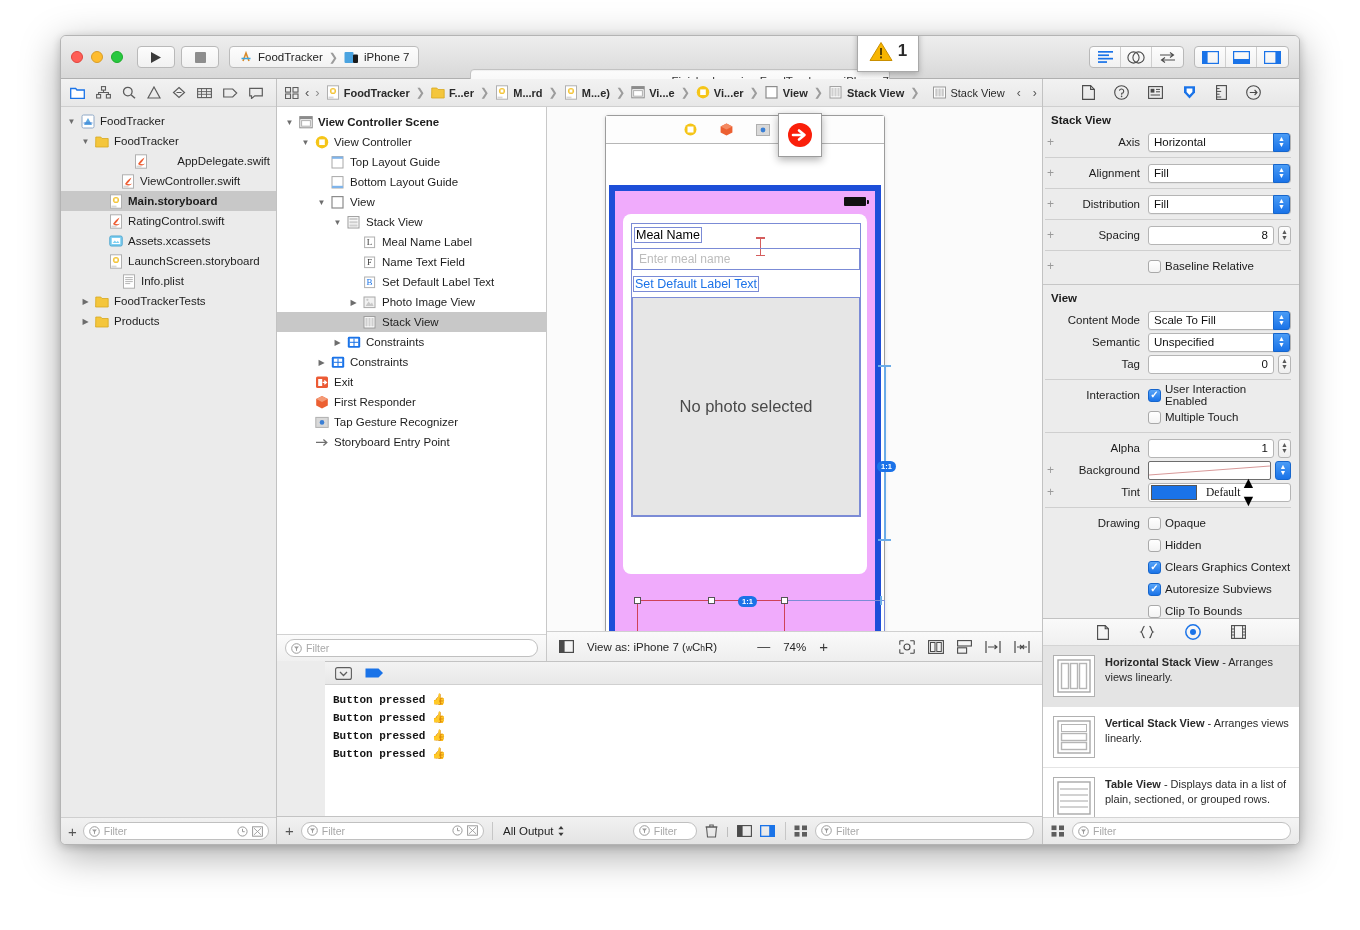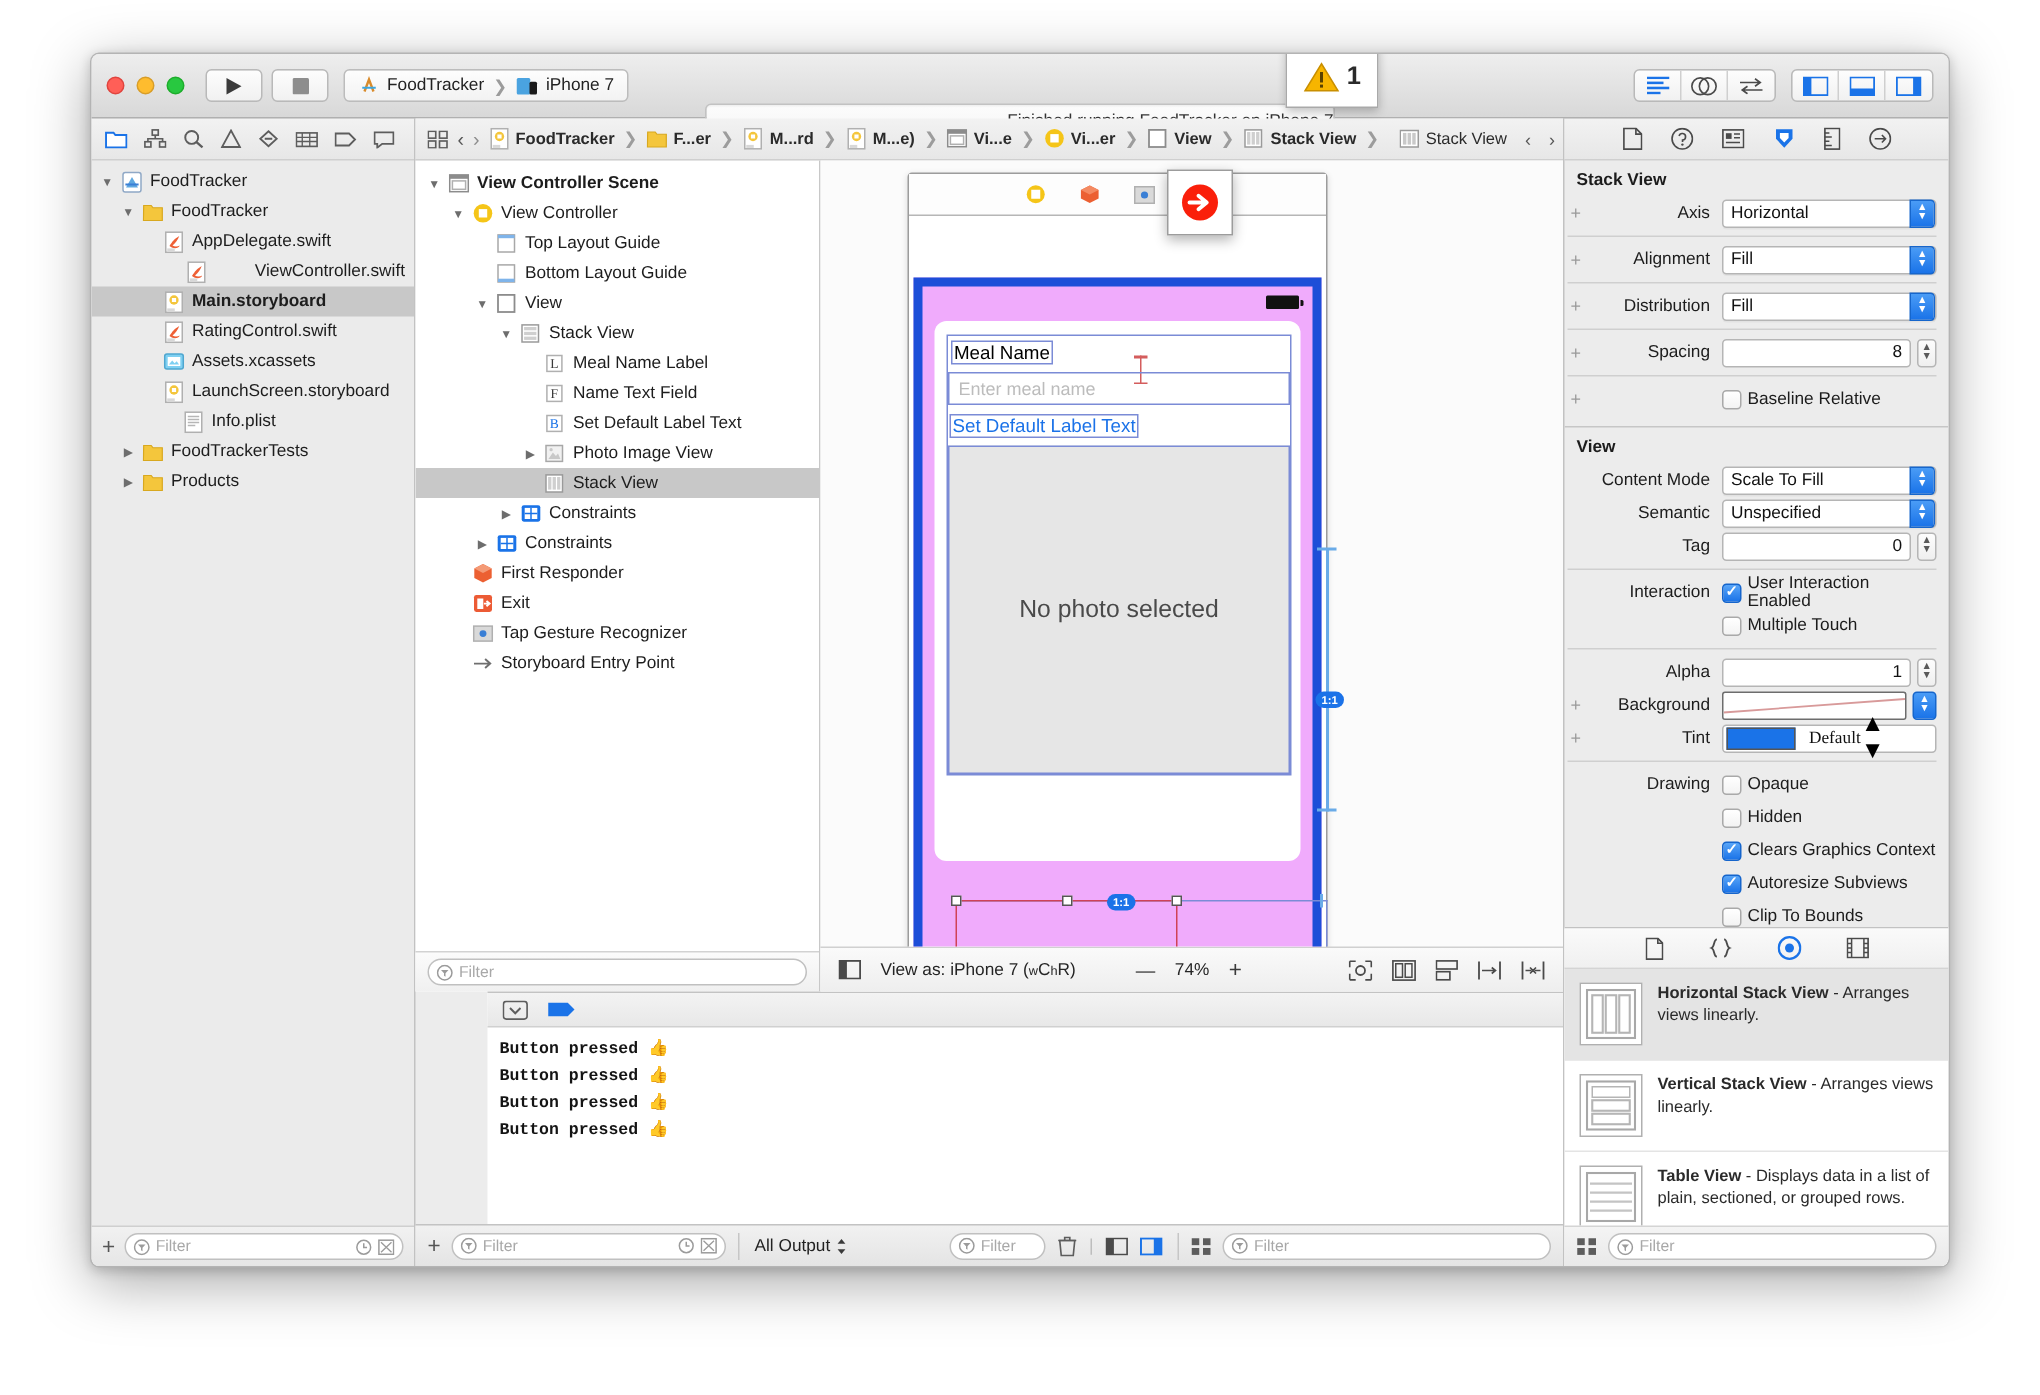--- a/index.html
+++ b/index.html
@@ -542,30 +542,30 @@
             </svg>
             <span style="font-weight:400">FoodTracker</span>
           </div>
           <div class="trow" style="padding-left: 20px;">
             <span class="tri">▼</span>
             <svg class="fileicon" width="14" height="15" viewBox="0 0 14 15">
               <path d="M0.8 3 h5 l1.2 1.5 h6.2 v8.5 h-12.6 z" fill="#f4c63c" stroke="#d8a81f" stroke-width="0.8"></path>
             </svg>
             <span style="font-weight:400">FoodTracker</span>
           </div>
-          <div class="trow" style="padding-left: 34px;">
+          <div class="trow" style="padding-left: 34px; justify-content: space-between;">
             <span class="tri none"></span>
             <svg class="fileicon" width="14" height="15" viewBox="0 0 14 15">
               <rect x="1.5" y="0.8" width="11" height="13.4" fill="#fff" stroke="#b0b0b0"></rect>
               <path d="M4 10 C6 7 7 5.5 10.5 3.4 C9.6 6 8 8 6 9.6 C7.5 10.6 9.5 10.4 10.8 9.6 C10 11.6 7 12.4 4 10 Z" fill="#ee6036"></path>
               <rect x="2.5" y="11.6" width="5" height="2" fill="#d8d8d8"></rect>
             </svg>
             <span style="font-weight:400">AppDelegate.swift</span>
           </div>
-          <div class="trow" style="padding-left: 22px; justify-content: space-between;">
+          <div class="trow" style="padding-left: 46px;">
             <span class="tri none"></span>
             <svg class="fileicon" width="14" height="15" viewBox="0 0 14 15">
               <rect x="1.5" y="0.8" width="11" height="13.4" fill="#fff" stroke="#b0b0b0"></rect>
               <path d="M4 10 C6 7 7 5.5 10.5 3.4 C9.6 6 8 8 6 9.6 C7.5 10.6 9.5 10.4 10.8 9.6 C10 11.6 7 12.4 4 10 Z" fill="#ee6036"></path>
               <rect x="2.5" y="11.6" width="5" height="2" fill="#d8d8d8"></rect>
             </svg>
             <span style="font-weight:400">ViewController.swift</span>
           </div>
           <div class="trow sel" style="padding-left: 34px;">
             <span class="tri none"></span>
@@ -866,33 +866,33 @@
                 <svg class="fileicon" width="14" height="15" viewBox="0 0 14 15">
                   <rect x="0.8" y="1.8" width="12.4" height="11" rx="1.4" fill="#1a73e8"></rect>
                   <rect x="2.8" y="3.6" width="8.4" height="7.4" fill="#fff"></rect>
                   <path d="M2.8 7.3 h8.4 M7 3.6 v7.4" stroke="#1a73e8" stroke-width="1"></path>
                 </svg>
                 <span style="font-weight:400">Constraints</span>
               </div>
               <div class="trow" style="padding-left: 24px;">
                 <span class="tri none"></span>
                 <svg class="fileicon" width="14" height="15" viewBox="0 0 14 15">
-                  <path d="M7 1 L12.8 4 V10.4 L7 13.4 L1.2 10.4 V4 Z" fill="#ec6032"></path>
-                  <path d="M7 1 L12.8 4 L7 7 L1.2 4 Z" fill="#f49a76"></path>
-                </svg>
-                <span style="font-weight:400">First Responder</span>
-              </div>
-              <div class="trow" style="padding-left: 24px;">
-                <span class="tri none"></span>
-                <svg class="fileicon" width="14" height="15" viewBox="0 0 14 15">
                   <rect x="1" y="1.6" width="12" height="11.4" rx="1.6" fill="#ec5b35"></rect>
                   <rect x="3.2" y="4" width="4" height="7" fill="#fff"></rect>
                   <path d="M7.6 7.4 h3.6 M9.3 5.6 L11.4 7.4 L9.3 9.2" stroke="#fff" stroke-width="1.3" fill="none"></path>
                 </svg>
                 <span style="font-weight:400">Exit</span>
+              </div>
+              <div class="trow" style="padding-left: 24px;">
+                <span class="tri none"></span>
+                <svg class="fileicon" width="14" height="15" viewBox="0 0 14 15">
+                  <path d="M7 1 L12.8 4 V10.4 L7 13.4 L1.2 10.4 V4 Z" fill="#ec6032"></path>
+                  <path d="M7 1 L12.8 4 L7 7 L1.2 4 Z" fill="#f49a76"></path>
+                </svg>
+                <span style="font-weight:400">First Responder</span>
               </div>
               <div class="trow" style="padding-left: 24px;">
                 <span class="tri none"></span>
                 <svg class="fileicon" width="14" height="15" viewBox="0 0 14 15">
                   <rect x="0.8" y="2.4" width="12.4" height="10" fill="#d9d9d9" stroke="#b0b0b0"></rect>
                   <circle cx="7" cy="7.4" r="2.3" fill="#3a7fd5"></circle>
                 </svg>
                 <span style="font-weight:400">Tap Gesture Recognizer</span>
               </div>
               <div class="trow" style="padding-left: 24px;">

